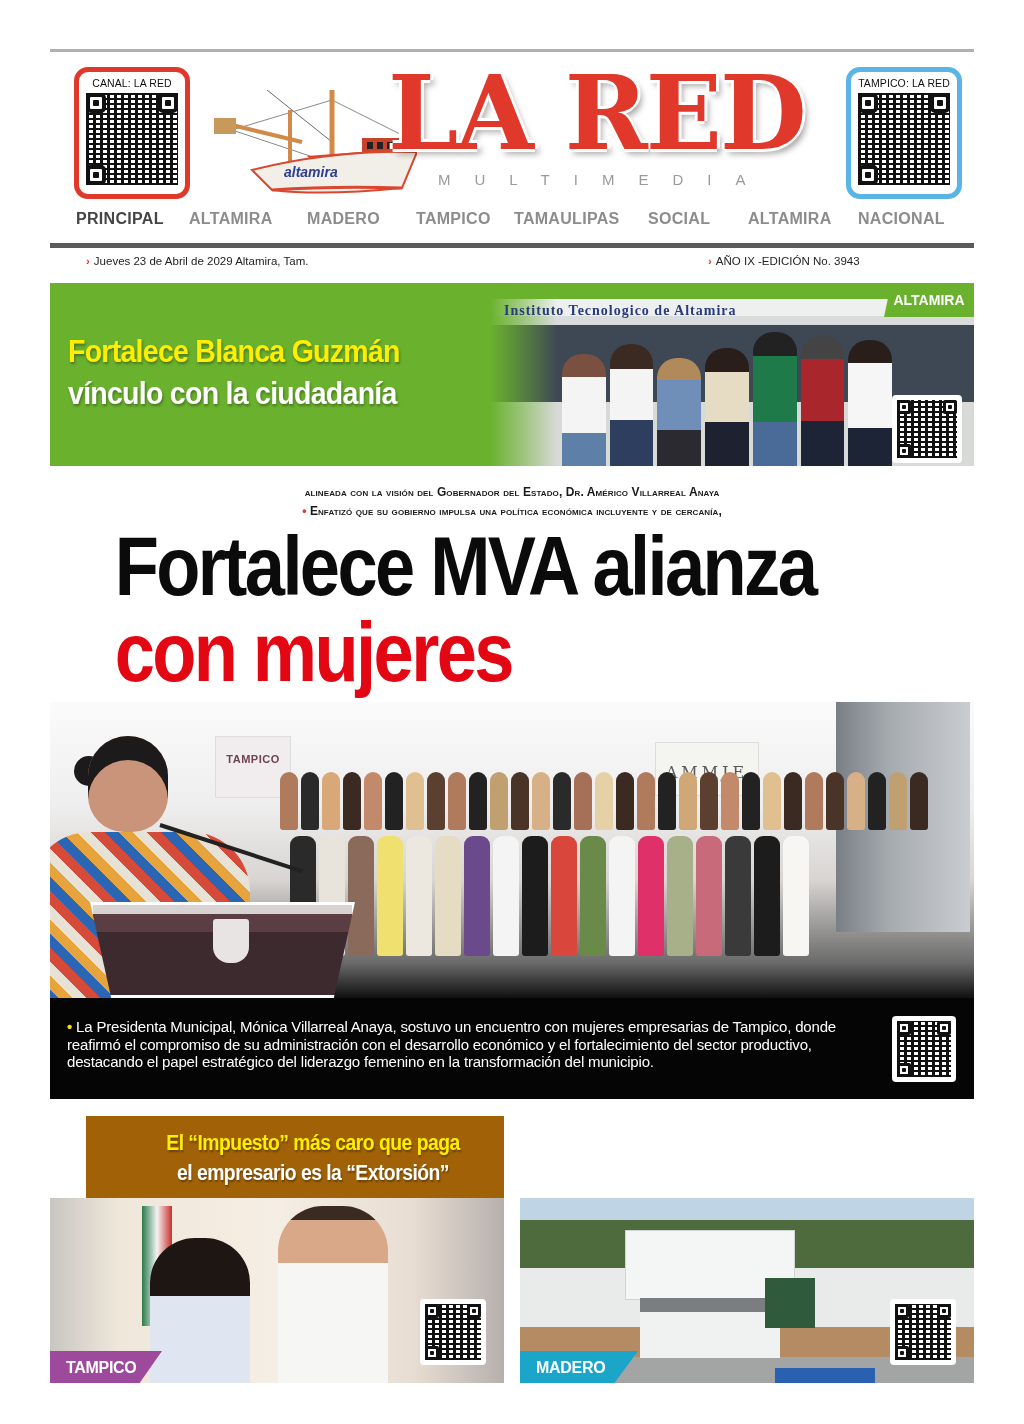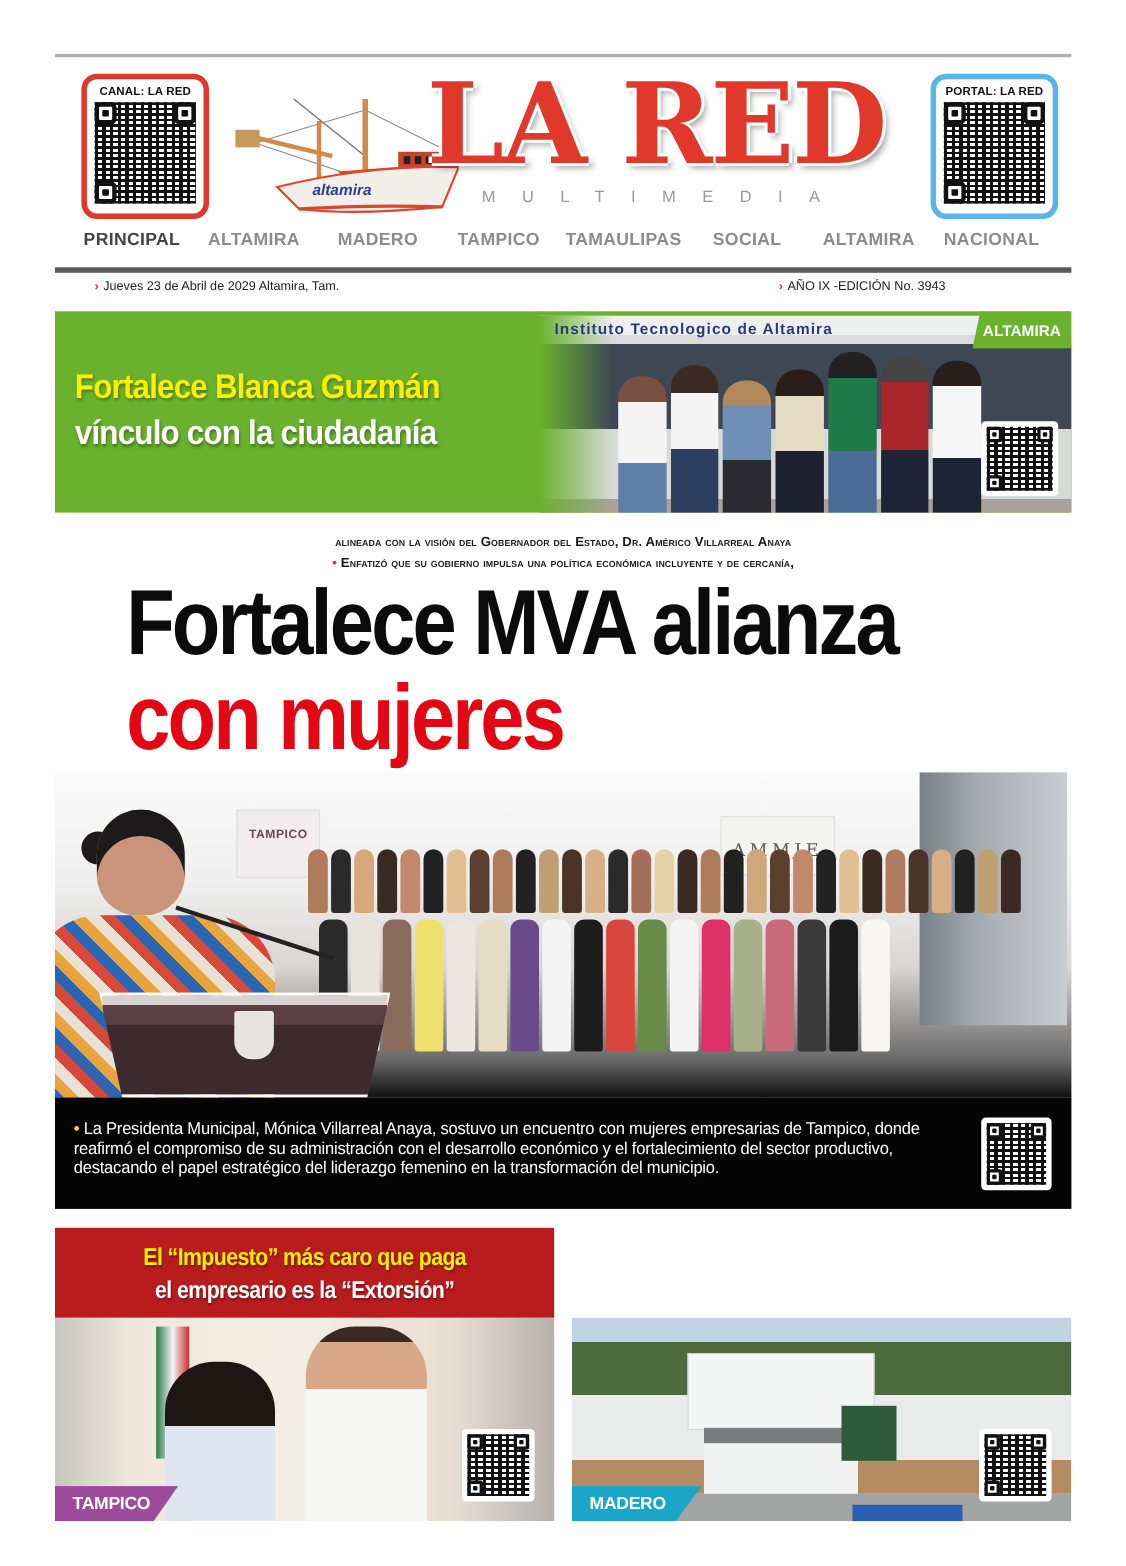--- a/index.html
+++ b/index.html
@@ -8,21 +8,21 @@
 
   .abs { position: absolute; }
 
   
   .top-rule { left: 50px; top: 49px; width: 924px; height: 3px; background: #b0b0b0; }
 
   
   .qr-box { top: 67px; width: 116px; height: 132px; border-radius: 14px; background: #fff; border: 5px solid; padding: 5px 7px; text-align: center; }
   .qr-box.red { left: 74px; border-color: #e0392b; }
   .qr-box.blue { left: 846px; border-color: #5ab4e5; }
-  .qr-label { font-size: 10.5px; font-weight: bold; color: #111; letter-spacing: 0.1px; white-space: nowrap; }
+  .qr-label { font-size: 10.5px; font-weight: normal; color: #111; letter-spacing: 0.1px; white-space: nowrap; }
   .qr { margin: 4px auto 0; width: 92px; height: 92px; position: relative;
         background:
           repeating-linear-gradient(90deg, #111 0 3px, transparent 3px 7px),
           repeating-linear-gradient(0deg, #111 0 2px, transparent 2px 5px);
         background-color: #fff; }
   .qr::before, .qr::after { content: ""; position: absolute; }
   .qr .finder { position: absolute; width: 20px; height: 20px; border: 4px solid #111; background: #fff; border-radius: 5px; }
   .qr .finder::after { content: ""; position: absolute; left: 3px; top: 3px; width: 6px; height: 6px; background: #111; border-radius: 1px; }
   .qr .f1 { left: 0; top: 0; } .qr .f2 { right: 0; top: 0; } .qr .f3 { left: 0; bottom: 0; }
 
@@ -40,24 +40,24 @@
   .nav { left: 50px; top: 210px; width: 924px; height: 26px; }
   .nav-item { position: absolute; top: 0; font-weight: bold; font-size: 16px; color: #8c8c8c; letter-spacing: 0.3px; text-decoration: none; }
   .nav-item.active { color: #454545; }
   .nav-rule { left: 50px; top: 243px; width: 924px; height: 5px; background: #5a5a5a; }
 
   .dateline { top: 255px; font-size: 11.5px; color: #222; }
   .dateline .chev { color: #e0392b; font-weight: bold; margin-right: 4px; }
 
   
   .green-story { left: 50px; top: 283px; width: 924px; height: 183px; background: #6ab22e; overflow: hidden; }
-  .green-photo { position: absolute; left: 440px; top: 4px; width: 484px; height: 214px;
+  .green-photo { position: absolute; left: 440px; top: 16px; width: 484px; height: 214px;
     background:
       linear-gradient(90deg, #6ab22e 0%, rgba(106,178,46,0.6) 6%, rgba(106,178,46,0) 14%),
-      linear-gradient(180deg, #eef0f0 0 8%, #d9dcdc 8% 12%, #3e4754 12% 48%, #d8dad8 48% 78%, #a8a29a 78% 100%); }
+      linear-gradient(180deg, #eef0f0 0 8%, #d9dcdc 8% 12%, #3e4754 12% 48%, #d8dad8 48% 78%, #a8a29a 78% 100%); font-family: Liberation Serif, serif; }
   .van-text { position: absolute; left: 14px; top: 4px; font-size: 14px; font-weight: bold; color: #283a7a; letter-spacing: 1px; }
   .people { position: absolute; left: 72px; top: 28px; width: 330px; height: 155px; display: flex; gap: 4px; align-items: flex-end; }
   .person { flex: 1; border-radius: 20px 20px 0 0; }
   .green-headline { position: absolute; left: 18px; top: 48px; width: 420px; text-align: left; font-family: "Liberation Sans", sans-serif; font-weight: bold; font-size: 31px; line-height: 42px; letter-spacing: -0.8px; text-shadow: 1px 2px 3px rgba(0,0,0,0.35); transform: scaleX(0.92); transform-origin: left; }
   .green-headline .l1 { color: #ffee00; display: block; }
   .green-headline .l2 { color: #ffffff; display: block; }
   .section-tag-green { position: absolute; right: 0; top: 0; width: 90px; height: 34px; background: #6ab22e; color: #fff; font-weight: bold; font-size: 14px; line-height: 34px; text-align: center; clip-path: polygon(8% 0, 100% 0, 100% 100%, 0 100%); }
   .qr-inset { position: absolute; background: #fff; padding: 5px; border-radius: 4px; }
 
   
@@ -95,21 +95,21 @@
   .caption-text .dot { color: #ffdd00; font-weight: bold; }
 
   
   .card { top: 1116px; width: 454px; height: 267px; overflow: hidden; }
   .card.left { left: 50px; }
   .card.right { left: 520px; }
   .card-head { position: absolute; left: 0; top: 0; width: 100%; height: 82px; text-align: center; padding-top: 12px; font-weight: bold; font-size: 22px; line-height: 30px; letter-spacing: -0.6px; text-shadow: 1px 2px 2px rgba(0,0,0,0.35); }
   .card-head span { display: block; transform: scaleX(0.88); }
   .card-head .y { color: #ffee00; }
   .card-head .w { color: #ffffff; }
-  .card.left .card-head { background: #b91c1c; }
+  .card.left .card-head { background: #a16207; margin-left: 36px; }
   .card.right .card-head { background: #1aa5c9; }
   .card-photo { position: absolute; left: 0; top: 82px; width: 100%; height: 185px; }
   .card.left .card-photo { background: linear-gradient(90deg, #c8c6c2 0%, #efe7da 15%, #f5eee4 50%, #e8ddd2 80%, #b6b0ad 100%); }
   .card.right .card-photo { background: linear-gradient(180deg, #bfd4e4 0 12%, #4e6b3e 12% 38%, #e9eaea 38% 70%, #b58b64 70% 86%, #a3a4a4 86% 100%); }
   .tag-corner { position: absolute; left: 0; bottom: 0; height: 32px; line-height: 34px; padding-left: 16px; color: #fff; font-weight: bold; font-size: 16px; letter-spacing: -0.3px; }
   .card.left .tag-corner { width: 112px; background: #9d4a9c; clip-path: polygon(0 0, 100% 0, 80% 100%, 0 100%); }
   .card.right .tag-corner { width: 118px; background: #1aa5c9; clip-path: polygon(0 0, 100% 0, 80% 100%, 0 100%); }
   .card .qr-inset { right: 18px; top: 183px; width: 66px; height: 66px; }
 
   
@@ -147,21 +147,21 @@
     <path d="M40 100 Q120 80 205 82 L190 118 Q110 126 60 120 Z" fill="#f1efe8" stroke="#d9482e" stroke-width="2"></path>
     <path d="M60 120 Q120 116 190 118" stroke="#d9482e" stroke-width="3" fill="none"></path>
   </svg>
   <span class="abs" style="left:72px; top:94px; font-size:14px; font-weight:bold; color:#2c3f91; font-style:italic;">altamira</span>
 </div>
 
 <div class="abs logo-text">LA RED</div>
 <div class="abs logo-sub">MULTIMEDIA</div>
 
 <div class="abs qr-box blue">
-  <div class="qr-label">PORTAL: LA RED</div>
+  <div class="qr-label">TAMPICO: LA RED</div>
   <div class="qr">
     <div class="finder f1"></div>
       <div class="finder f2"></div>
       <div class="finder f3"></div>
   </div>
 </div>
 
 <nav class="abs nav">
   <a class="nav-item active" style="left:26px">PRINCIPAL</a>
   <a class="nav-item" style="left:139px">ALTAMIRA</a>

